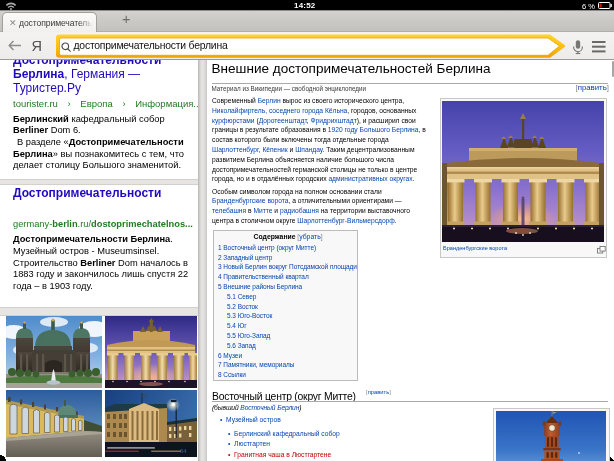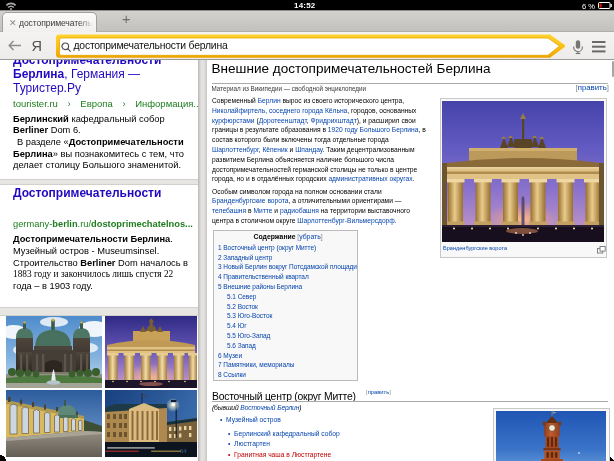--- a/index.html
+++ b/index.html
@@ -109,21 +109,21 @@
     <div class="ln sd" style="left:17px;top:77.1px;">В разделе «<span class="sb">Достопримечательности</span></div>
     <div class="ln sd" style="left:13px;top:88.7px;"><span class="sb">Берлина</span>» вы познакомитесь с тем, что</div>
     <div class="ln sd" style="left:13px;top:100.4px;">делает столицу Большого знаменитой.</div>
     <div class="graysep" style="top:119px;height:6px;"></div>
 
     <div class="ln st sb" style="left:13px;top:125.9px;">Достопримечательности</div>
     <div class="ln sd" style="left:13px;top:174.4px;"><span class="sb">Достопримечательности Берлина</span>.</div>
     <div class="ln sg" style="left:13px;top:159.4px;">germany-<span class="sb">berlin</span>.ru/<span class="sb">dostoprimechatelnos...</span></div>
     <div class="ln sd" style="left:13px;top:186px;">Музейный остров - Museumsinsel.</div>
     <div class="ln sd" style="left:13px;top:197.6px;">Строительство <span class="sb">Berliner</span> Dom началось в</div>
-    <div class="ln sd" style="left:13px;top:209.2px;font-family:Liberation Serif, serif;">1883 году и закончилось лишь спустя 22</div>
+    <div class="ln sd" style="left:13px;top:209.2px;">1883 году и закончилось лишь спустя 22</div>
     <div class="ln sd" style="left:13px;top:220.8px;">года – в 1903 году.</div>
     <div class="graysep" style="top:247px;height:8.5px;"></div>
 
     <svg class="abs" style="left:6px;top:256px" width="96" height="72" viewBox="0 0 96 72">
 <defs>
 <linearGradient id="p1s" x1="0" y1="0" x2="0" y2="1">
             <stop offset="0" stop-color="#4f8ccb"></stop>
             <stop offset=".55" stop-color="#82b1de"></stop>
             <stop offset="1" stop-color="#c2d8ec"></stop>
           </linearGradient>

